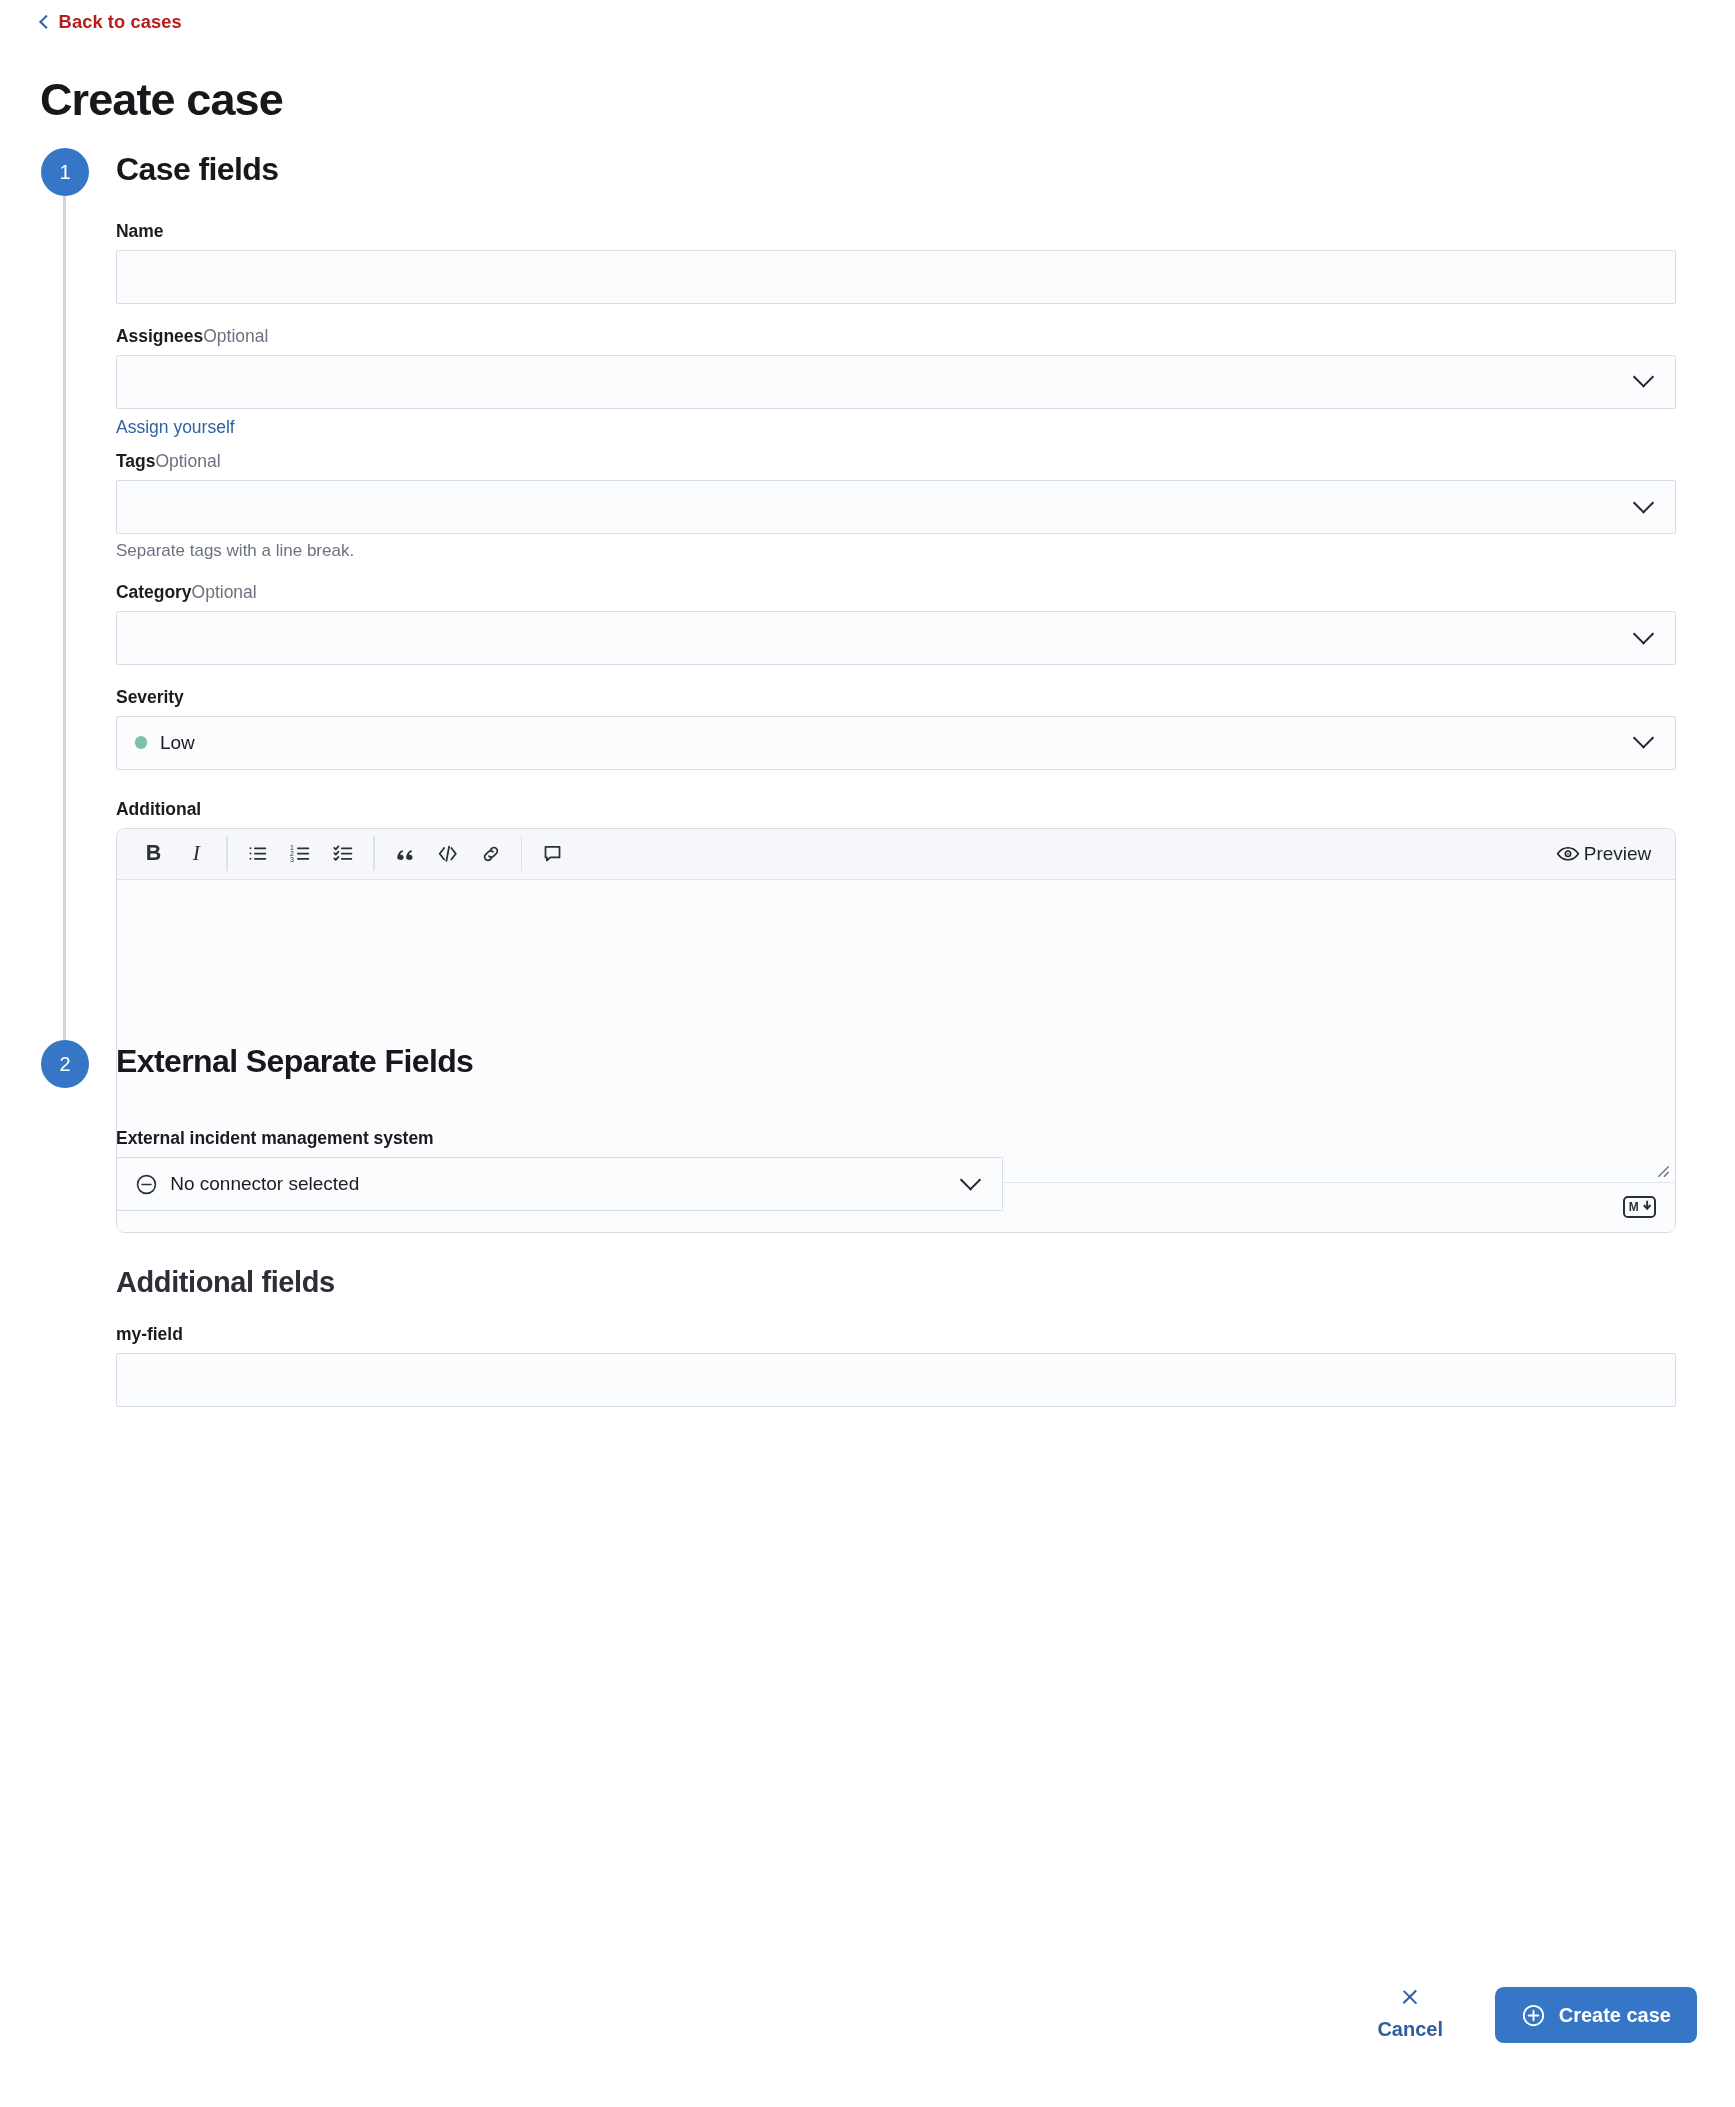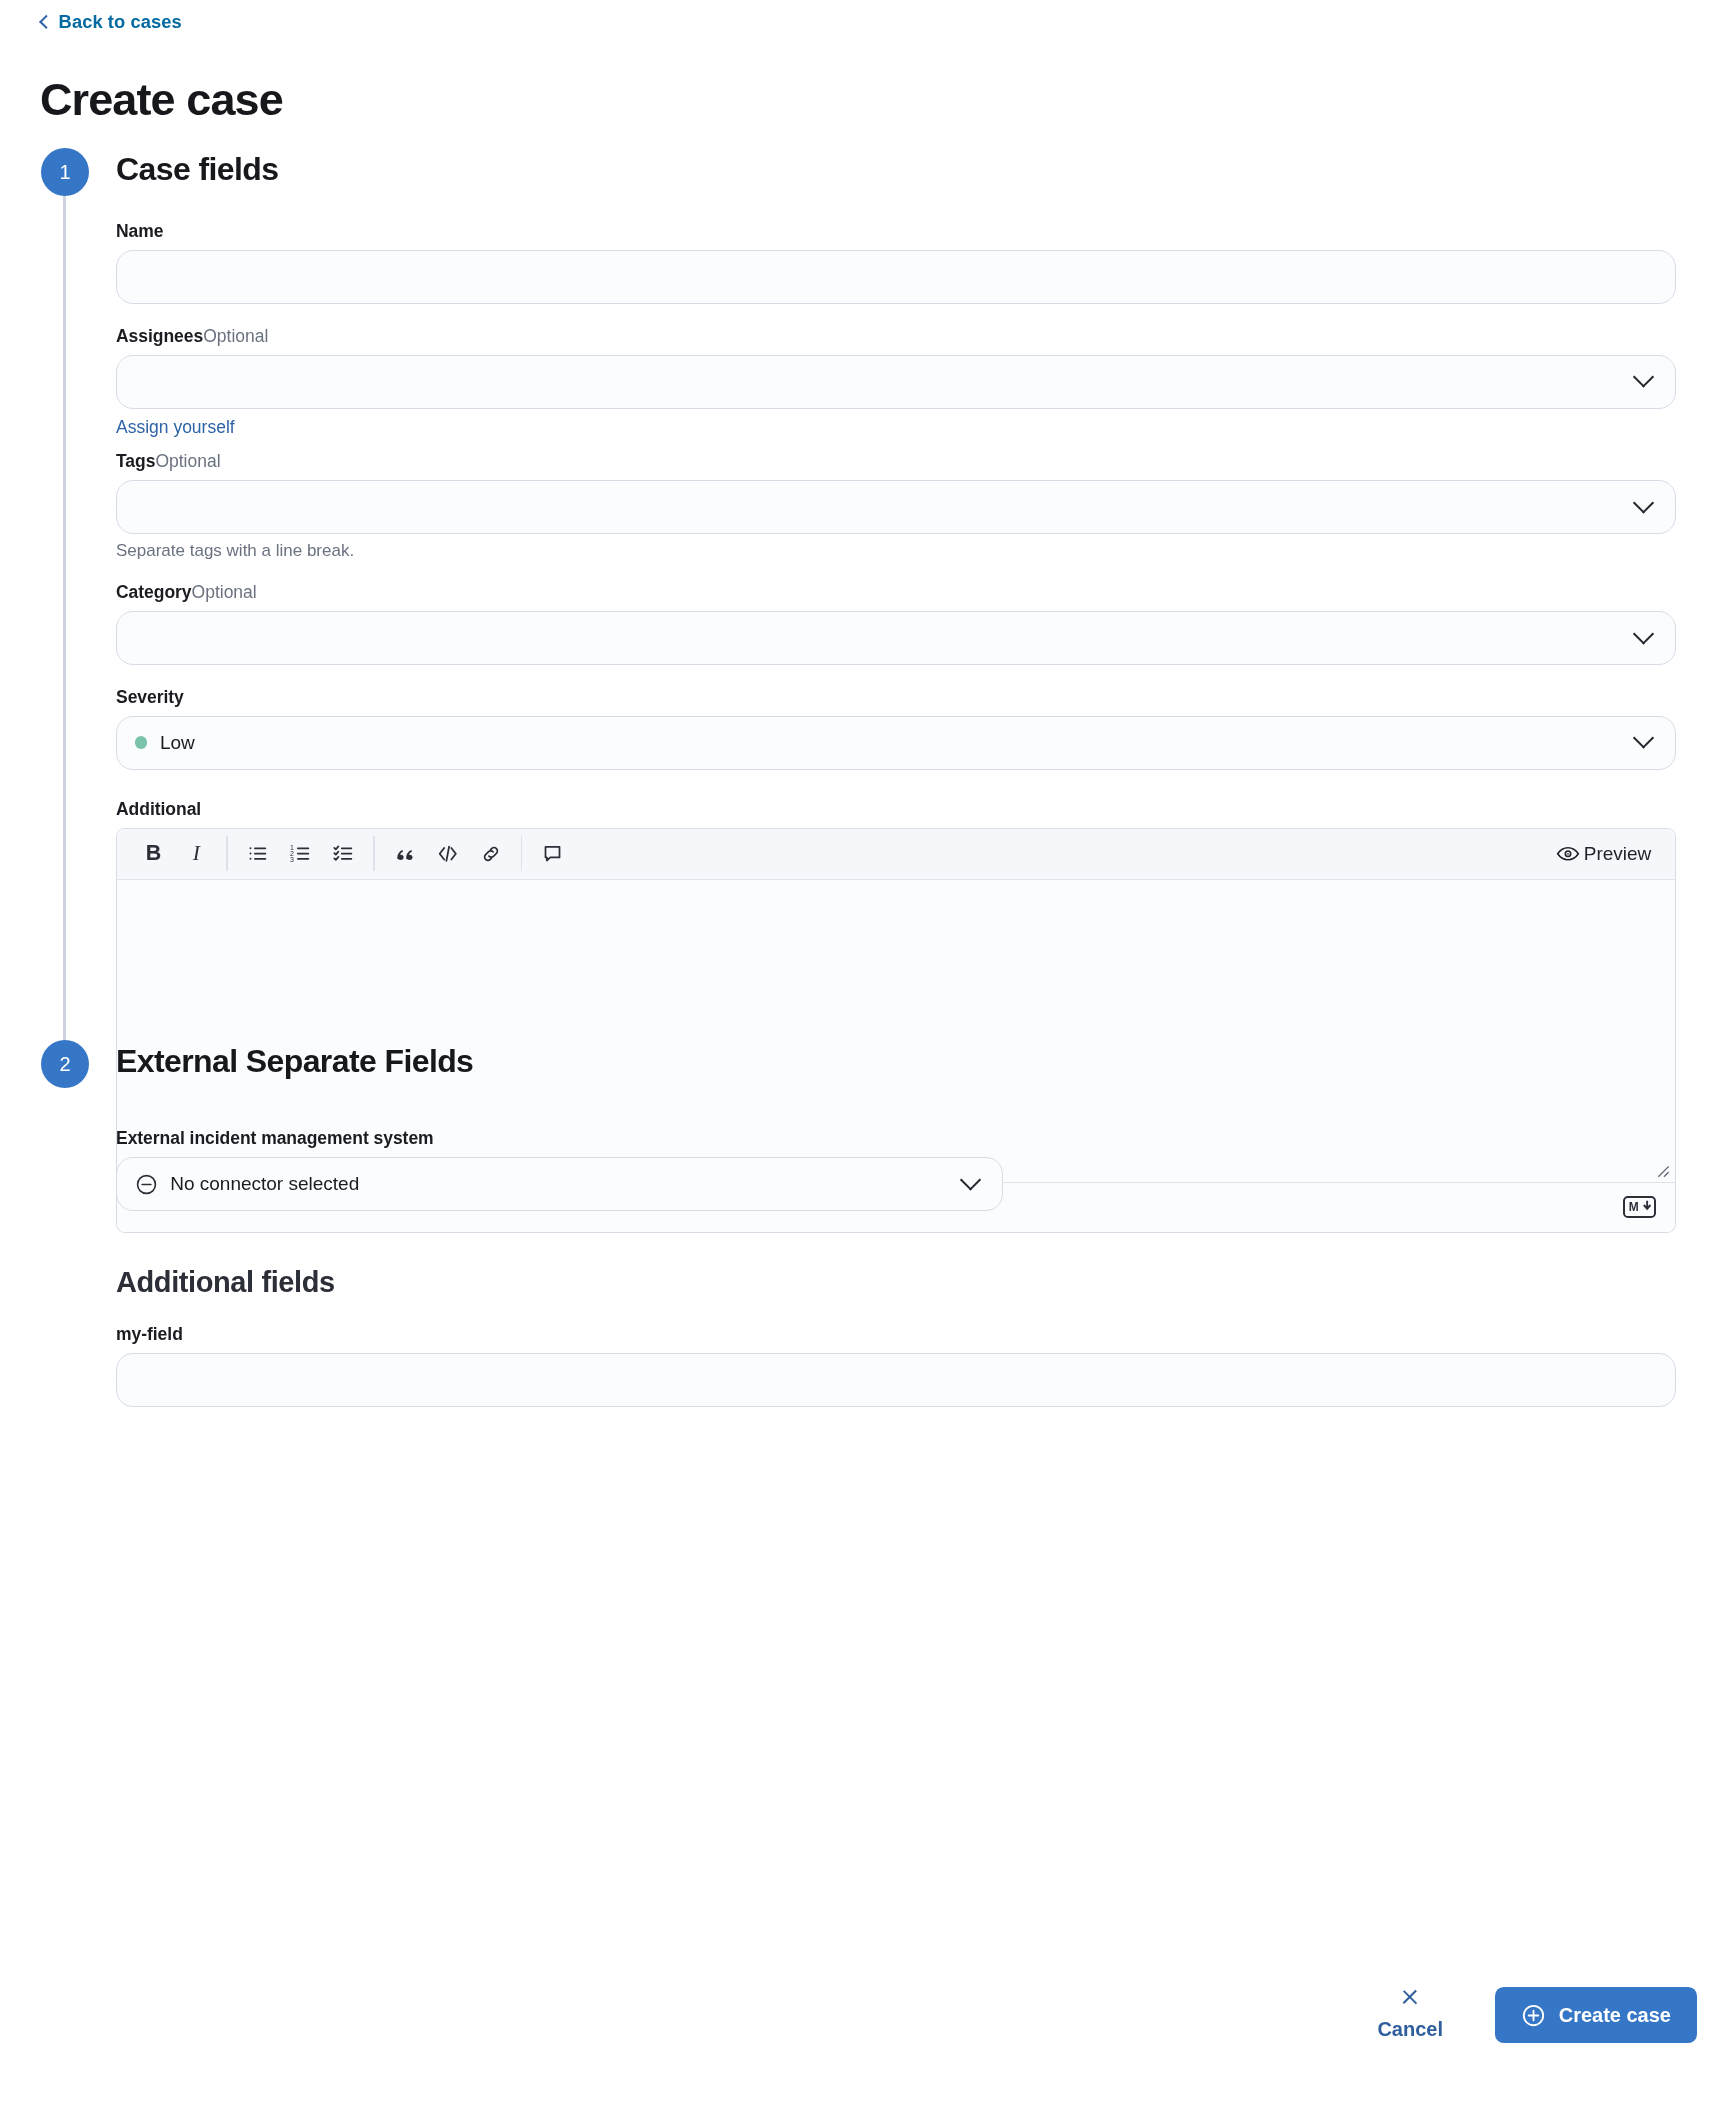--- a/index.html
+++ b/index.html
@@ -13,21 +13,21 @@
     -webkit-font-smoothing: antialiased;
   }
 
   .page { position: relative; width: 1735px; height: 2108px; padding: 0; }
 
   
   .back-link {
     position: absolute;
     left: 41px; top: 11px;
     display: flex; align-items: center; gap: 7.2px;
-    color: #0369a1;
+    color: #b91c1c;
     font-size: 18.3px;
     font-weight: 600;
     letter-spacing: 0.1px;
     cursor: pointer;
     text-decoration: none;
   }
   .back-link .chev {
     display:inline-block; width: 10.4px; height: 10.4px;
     border-left: 2.4px solid #2e63a6;
     border-bottom: 2.4px solid #2e63a6;
@@ -85,21 +85,21 @@
     font-size: 17.5px; font-weight: 700; color: #1a1c21; letter-spacing: -0.04px;
   }
   .field-optional {
     font-size: 17.5px; font-weight: 400; color: #6a7280;
   }
   .control {
     width: 100%;
     height: 54px;
     background: #fbfcfe;
     border: 1.6px solid #d7dce6;
-    border-radius: 17px;
+    border-radius: 2px;
     display: flex; align-items: center;
     padding: 0 17.5px;
     font-size: 19px;
     color: #1a1c21;
   }
   .control.select { padding-right: 14.3px; }
   .control .val { flex: 1 1 auto; display:flex; align-items:center; gap: 12.7px; }
   .chev-down {
     width: 15px; height: 15px;
     border-right: 2.8px solid #24272e;

